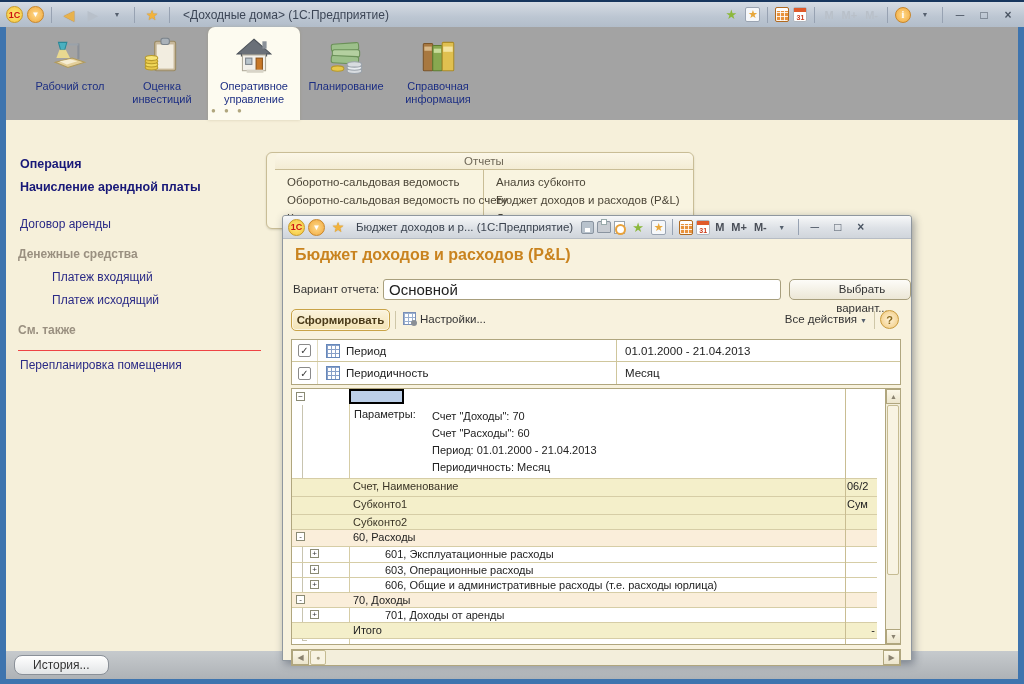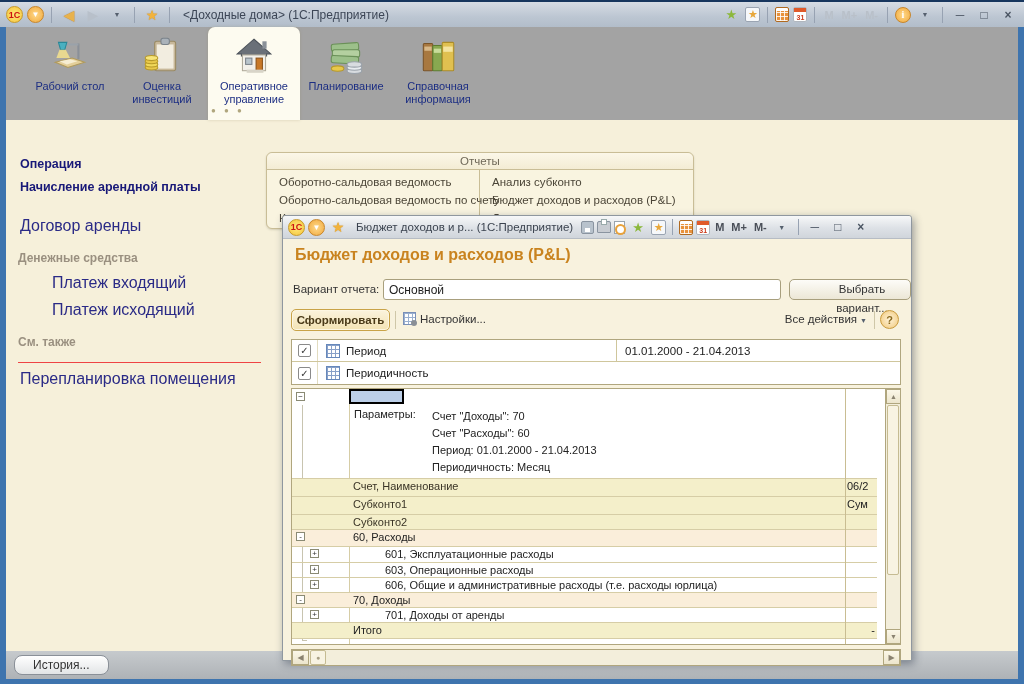--- a/index.html
+++ b/index.html
@@ -54,29 +54,29 @@
   
   .ribbon { position:absolute; left:0; top:0; width:1012px; height:93px; background:#a3a3a3; display:flex; padding-left:18px; }
   .section { width:92px; height:93px; display:flex; flex-direction:column; align-items:center; padding-top:8px; }
   .section.active { background:#fdfbf0; border-radius:7px 7px 0 0; box-shadow:0 0 3px rgba(150,140,100,.35); }
   .section .icn { width:42px; height:42px; }
   .section .lbl { margin-top:3px; text-align:center; font-size:11px; line-height:13px; color:#1c2e83; }
 
   
   .sidebar { position:absolute; left:14px; top:130px; width:245px; }
   .sb-bold { font-weight:bold; color:#181878; font-size:12.5px; margin-bottom:9px; cursor:default; }
-  .sb-link { color:#2a2a86; font-size:16px; margin-bottom:9px; cursor:pointer; }
+  .sb-link { color:#2a2a86; font-size:12px; margin-bottom:9px; cursor:pointer; }
   .sb-link.ind { margin-left:32px; }
   .sb-group { font-weight:bold; color:#9a9080; font-size:12px; margin:16px 0 9px -2px; }
   .sb-group.rule { border-bottom:1px solid #ef4444; padding-bottom:13px; width:243px; margin-bottom:7px; }
   .sb-gap { height:14px; }
 
   
   .reports { position:absolute; left:260px; top:125px; width:428px; height:77px;
-    background:#f9f4e0; border:1px solid #c9bd96; border-radius:6px; box-shadow:0 1px 2px rgba(120,110,80,.25); }
+    background:#f9f4e0; border:1px solid #c9bd96; border-radius:6px; box-shadow:0 1px 2px rgba(120,110,80,.25);padding-left:8px; }
   .reports-head { height:17px; border-bottom:1px solid #c9bd96; text-align:center; font-size:11.5px;
     color:#6f6858; background:linear-gradient(#fbf7e8,#f3ecd4); border-radius:6px 6px 0 0; line-height:16px; }
   .reports-cols { display:flex; height:58px; }
   .rep-col { width:50%; padding:3px 0 0 12px; }
   .rep-col.first { border-right:1px solid #c9bd96; }
   .rep-item { font-size:11.5px; color:#4b4537; line-height:18px; white-space:nowrap; cursor:pointer; }
   .grip { position:absolute; left:205px; top:79px; color:#b0a67e; font-size:8px; letter-spacing:3px; }
 
   
   .child { position:absolute; left:282px; top:215px; width:630px; height:446px; background:#f8f2de;
@@ -91,21 +91,21 @@
   .icon-preview { width:11px; height:13px; background:#fff; border:1px solid #9aa4ae; position:relative; }
   .icon-preview::before { content:""; position:absolute; right:-2px; bottom:-2px; width:7px; height:7px;
     border:2px solid #e8a23c; border-radius:50%; background:rgba(255,255,255,.6); }
 
   .c-body { position:relative; height:421px; }
   .c-pagetitle { position:absolute; left:12px; top:7px; font-size:16px; font-weight:bold; color:#c9831f; }
 
   .variant-row { position:absolute; left:10px; top:40px; width:610px; height:22px; }
   .variant-label { position:absolute; left:0; top:4px; font-size:11.5px; color:#333; }
   .variant-input { position:absolute; left:90px; top:0; width:398px; height:21px; border:1px solid #a89f7d;
-    border-radius:3px; background:#fff; font-family:"Liberation Sans",sans-serif; font-size:12px; padding:0 5px; color:#222; }
+    border-radius:3px; background:#fff; font-family:"Liberation Sans",sans-serif; font-size:15px; padding:0 5px; color:#222; }
   .btn { background:linear-gradient(#fdfcf8,#ece7d6); border:1px solid #a89f7d; border-radius:5px;
     font-size:11.5px; color:#333; text-align:center;padding-left:24px; }
   .variant-btn { position:absolute; left:496px; top:0; width:122px; height:21px; line-height:19px; }
 
   .action-row { position:absolute; left:8px; top:70px; width:612px; height:23px; }
   .gen-btn { position:absolute; left:0; top:0; width:99px; height:22px; line-height:20px;
     background:linear-gradient(#fbf3dd,#f3e3b4); border:1px solid #c9a348; box-shadow:inset 0 0 0 1px #fdf6e2;
     border-radius:5px; font-weight:bold; color:#4a3a18; text-align:center; font-size:11.5px; }
   .act-sep { position:absolute; left:104px; top:2px; width:1px; height:18px; background:#cfc7a8; }
   .settings { position:absolute; left:112px; top:3px; display:flex; gap:4px; align-items:center; font-size:11.5px; color:#333; }
@@ -361,20 +361,21 @@
           <span class="picon"></span>
           <div class="pname">Период</div>
           <div class="pval">01.01.2000 - 21.04.2013</div>
         </div>
         <div class="prow">
           <div class="pcbx">
               <span class="cbx">✓</span>
             </div>
           <span class="picon"></span>
           <div class="pname">Периодичность</div>
+          <div class="pval">Месяц</div>
         </div>
       </div>
 
       <div class="sheet">
         <div class="sheet-inner">
           <div class="tree-line"></div>
             <div class="tree-foot"></div>
           <div class="vline-gutter"></div>
 
           <div class="srow sel-row">

